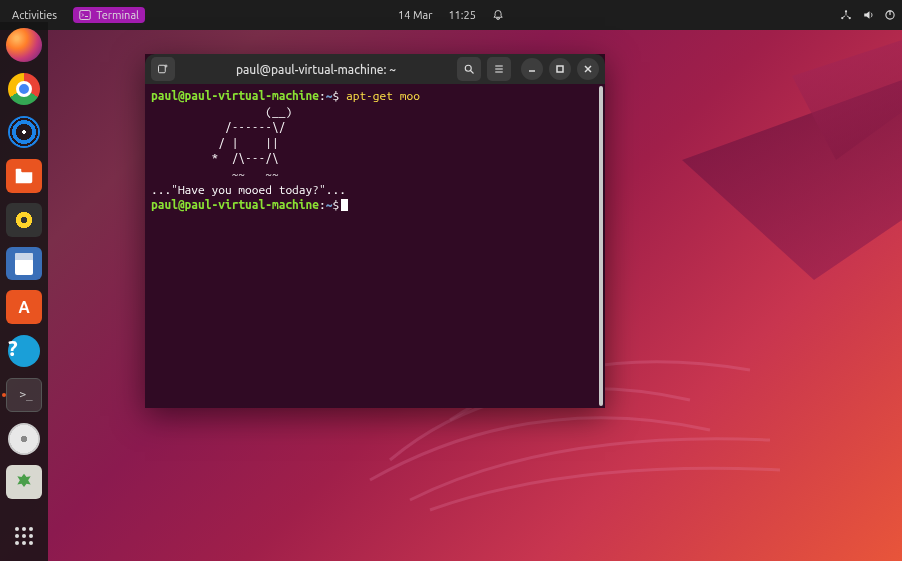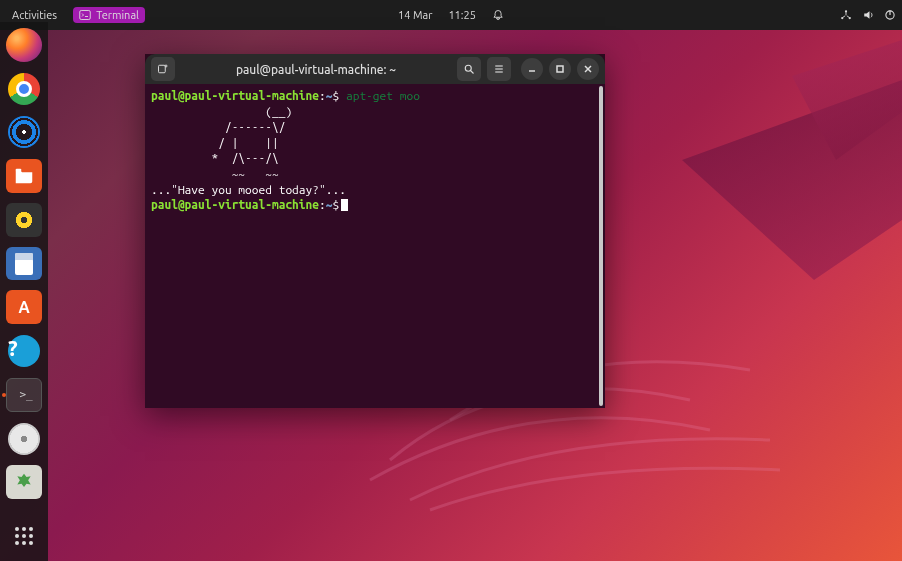--- a/index.html
+++ b/index.html
@@ -61,21 +61,21 @@
   .wb { width:22px; height:22px; border-radius:50%; background:#3d3d3d; display:flex;align-items:center;justify-content:center;cursor:pointer;}
   .wb svg{width:10px;height:10px;stroke:#ddd;fill:none;stroke-width:1.5;}
   .tb-title { flex:1; text-align:center; color:#ddd; font-size:12px; font-weight:500;}
   .tb-group{display:flex;gap:6px;}
 
   .term-body { flex:1; background:#300a24; padding:4px 6px; font-family: "Ubuntu Mono", Consolas, monospace; font-size:12px; line-height:1.3; color:#eee; position:relative; overflow:hidden;}
   .term-body::after{content:"";position:absolute;right:2px;top:2px;bottom:2px;width:4px;background:#c8c8c8;border-radius:2px;}
   .prompt-user{color:#8ae234;font-weight:bold;}
   .prompt-sep{color:#fff;}
   .prompt-path{color:#729fcf;font-weight:bold;}
-  .cmd{color:#15803d;}
+  .cmd{color:#fde047;}
   .ascii{color:#fff;white-space:pre;}
   .cursor{display:inline-block;width:7px;height:12px;background:#fff;vertical-align:text-bottom;margin-left:2px;}
 </style>
 </head>
 <body>
 
 <div class="poly poly1"></div>
 <div class="poly poly2"></div>
 <svg class="swirl" viewBox="0 0 480 240">
   <path d="M60 160 Q 180 60 360 100"></path>

